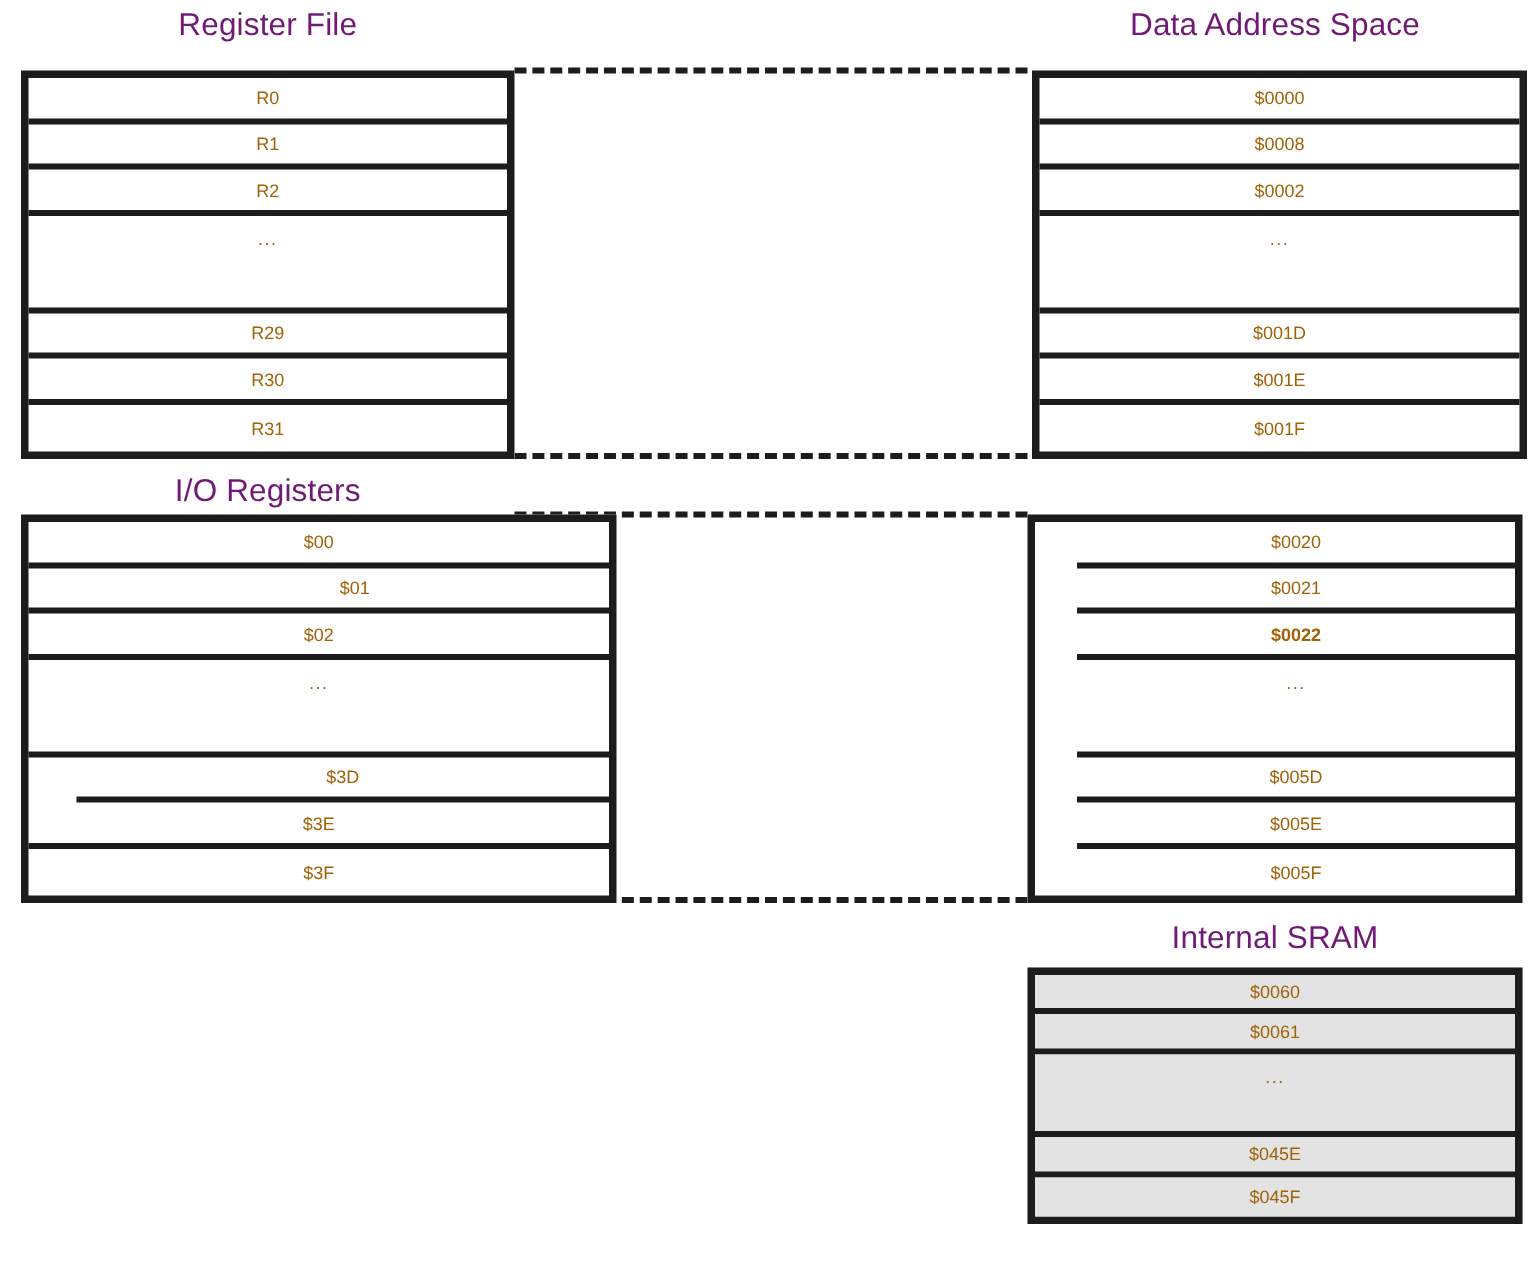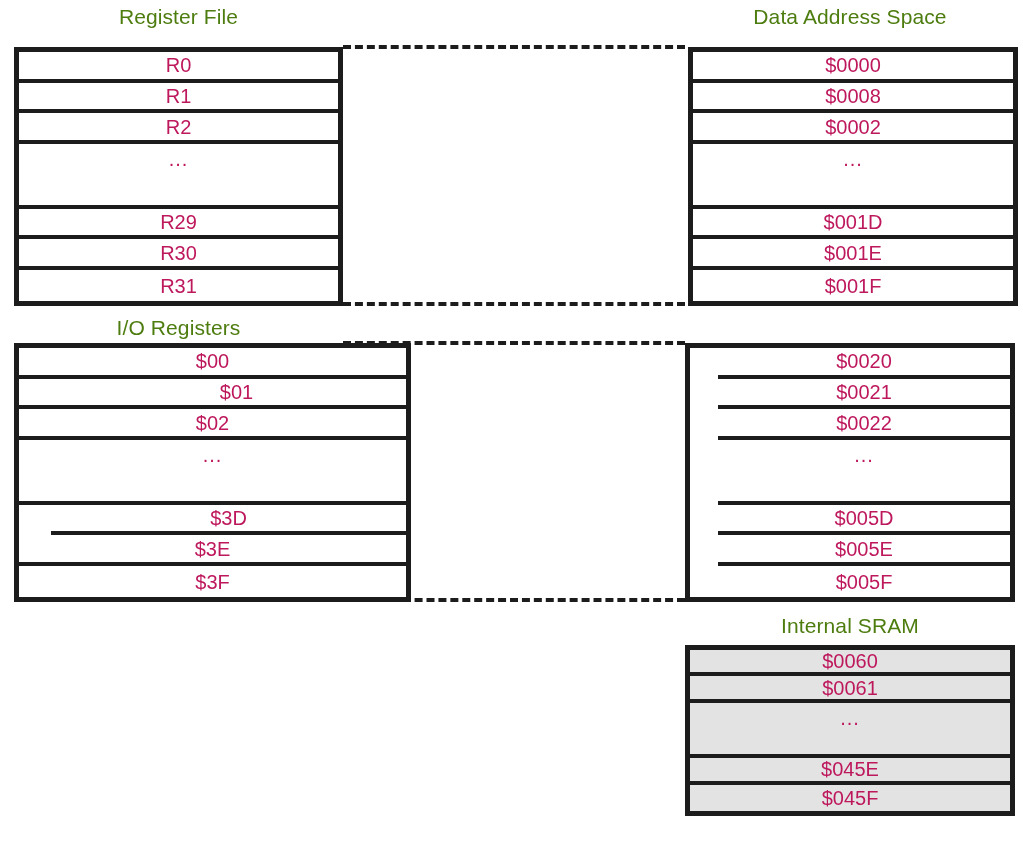--- a/index.html
+++ b/index.html
@@ -22,21 +22,21 @@
     width: 1023px;
     height: 847px;
   }
 
   
   .title {
     position: absolute;
     text-align: center;
     font-size: 21px;
     line-height: 24px;
-    color: #4d7c0f;
+    color: #701a75;
     white-space: nowrap;
     letter-spacing: 0.1px;
   }
   #title-register-file   { left: 14px;  top: 5px;   width: 329px; }
   #title-data-space      { left: 685px; top: 5px;   width: 330px; }
   #title-io-registers    { left: 14px;  top: 316px; width: 329px; }
   #title-internal-sram   { left: 685px; top: 614px; width: 330px; }
 
   
   .memblock {
@@ -46,23 +46,23 @@
     background: #ffffff;
     display: flex;
     flex-direction: column;
   }
   .memblock .row {
     box-sizing: border-box;
     border-bottom: 4px solid #1c1c1c;
     display: flex;
     align-items: center;
     justify-content: center;
-    font-size: 20px;
+    font-size: 12px;
     line-height: 22px;
-    color: #be185d;
+    color: #a16207;
     background: transparent;
     white-space: nowrap;
     text-align: right;
   }
   .memblock .row:last-child { border-bottom: none; }
   .memblock .row.tall { }
   .memblock .row.ellipsis {
     align-items: flex-start;
     padding-top: 4px;
     letter-spacing: 1px;
@@ -132,21 +132,21 @@
       <div class="row" style="flex: 0 0 12.3457%;">$0002</div>
       <div class="row ellipsis tall" style="flex: 0 0 25.9259%;">...</div>
       <div class="row" style="flex: 0 0 12.3457%;">$001D</div>
       <div class="row" style="flex: 0 0 12.3457%;">$001E</div>
       <div class="row" style="flex: 0 0 12.3457%;">$001F</div>
     </div>
 
   <div class="memblock" id="block-data-io">
       <div class="row" style="flex: 0 0 12.3457%;">$0020</div>
       <div class="row" style="flex: 0 0 12.3457%;">$0021</div>
-      <div class="row" style="flex: 0 0 12.3457%;">$0022</div>
+      <div class="row" style="flex: 0 0 12.3457%; font-weight: bold;">$0022</div>
       <div class="row ellipsis tall" style="flex: 0 0 25.9259%;">...</div>
       <div class="row" style="flex: 0 0 12.3457%;">$005D</div>
       <div class="row" style="flex: 0 0 12.3457%;">$005E</div>
       <div class="row" style="flex: 0 0 12.3457%;">$005F</div>
     </div>
 
   <div class="memblock shaded" id="block-internal-sram">
       <div class="row" style="flex: 0 0 16.3934%;">$0060</div>
       <div class="row" style="flex: 0 0 16.3934%;">$0061</div>
       <div class="row ellipsis tall" style="flex: 0 0 34.4262%;">...</div>

